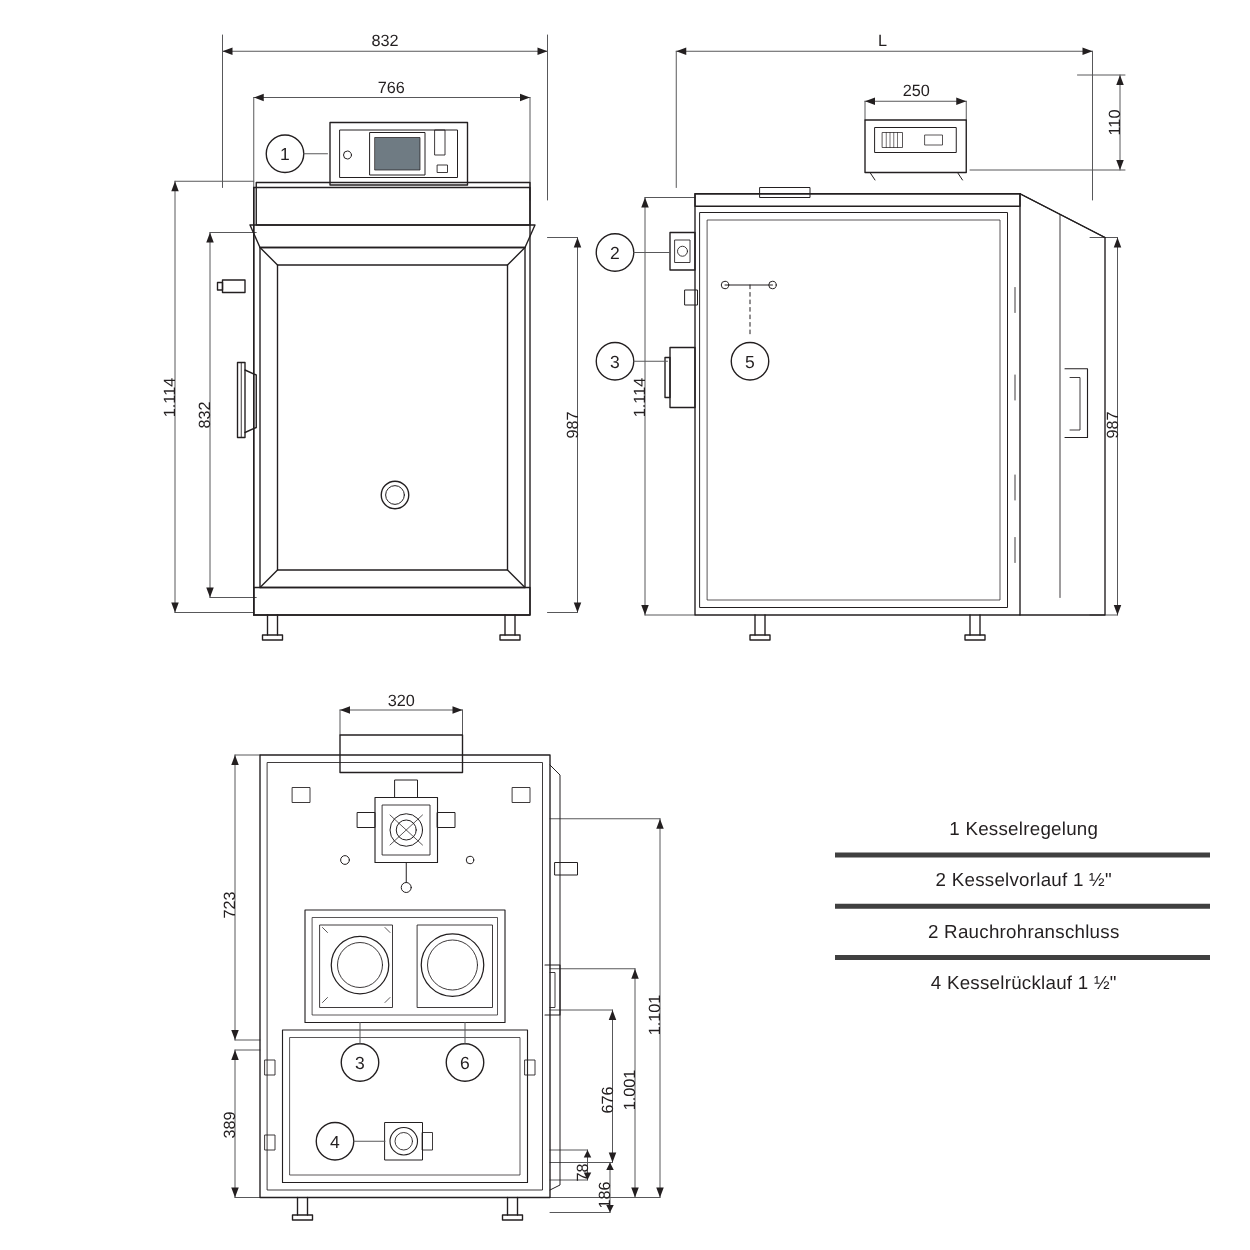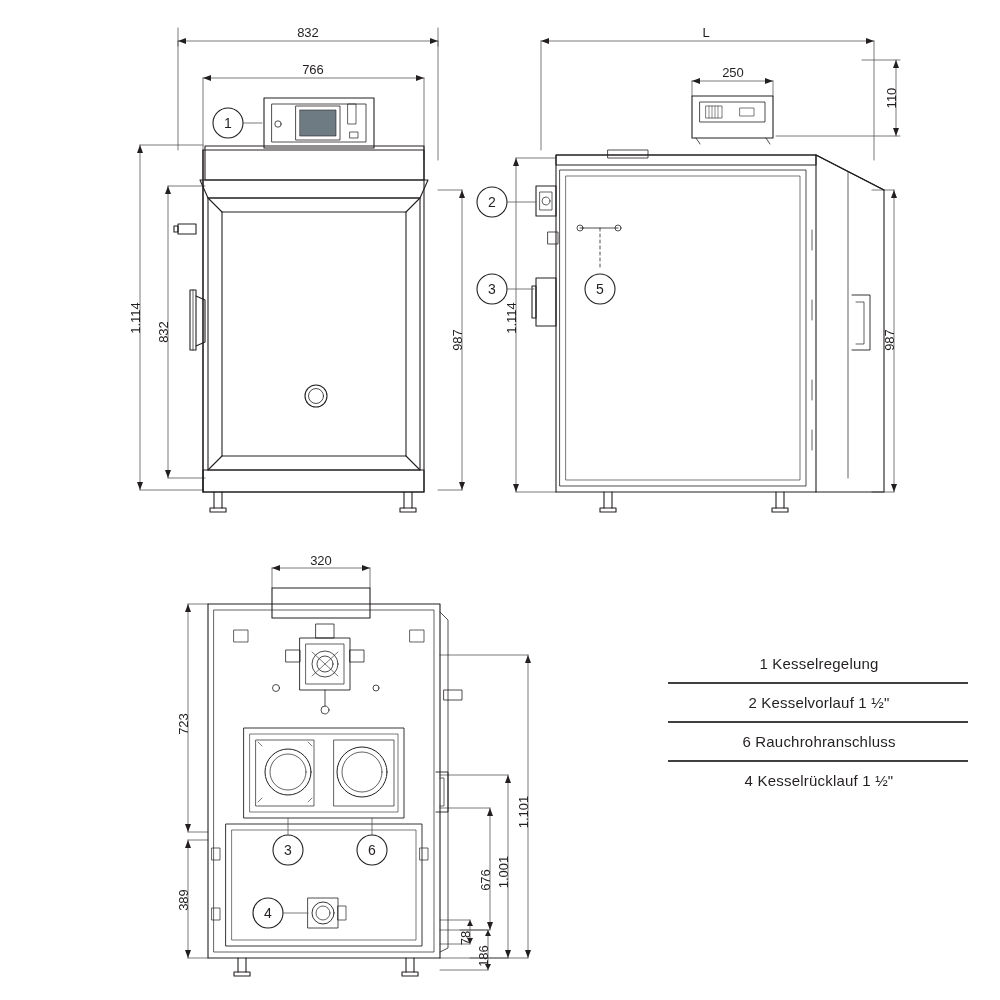--- a/index.html
+++ b/index.html
@@ -30,21 +30,21 @@
   .legend {
     position: absolute;
     left: 668px;
     top: 645px;
     width: 300px;
   }
   .legend-item {
     font-size: 15px;
     color: #231f20;
     padding: 10px 0 10px 2px;
-    border-bottom: 2px solid #404040;
+    border-bottom: 4px solid #404040;
     letter-spacing: 0.2px;
     white-space: nowrap;
   }
   .legend-item:last-child {
     border-bottom: none;
   }
 </style>
 </head>
 <body>
 
@@ -389,17 +389,17 @@
       <text x="600" y="294">5</text>
       <text x="288" y="855">3</text>
       <text x="372" y="855">6</text>
       <text x="268" y="918">4</text>
     </g>
   </svg>
 
   <div class="legend">
     <div class="legend-item">1 Kesselregelung</div>
     <div class="legend-item">2 Kesselvorlauf 1 ½"</div>
-    <div class="legend-item">6 Rauchrohranschluss</div>
+    <div class="legend-item">2 Rauchrohranschluss</div>
     <div class="legend-item">4 Kesselrücklauf 1 ½"</div>
   </div>
 
 </div>
 
 </body></html>

